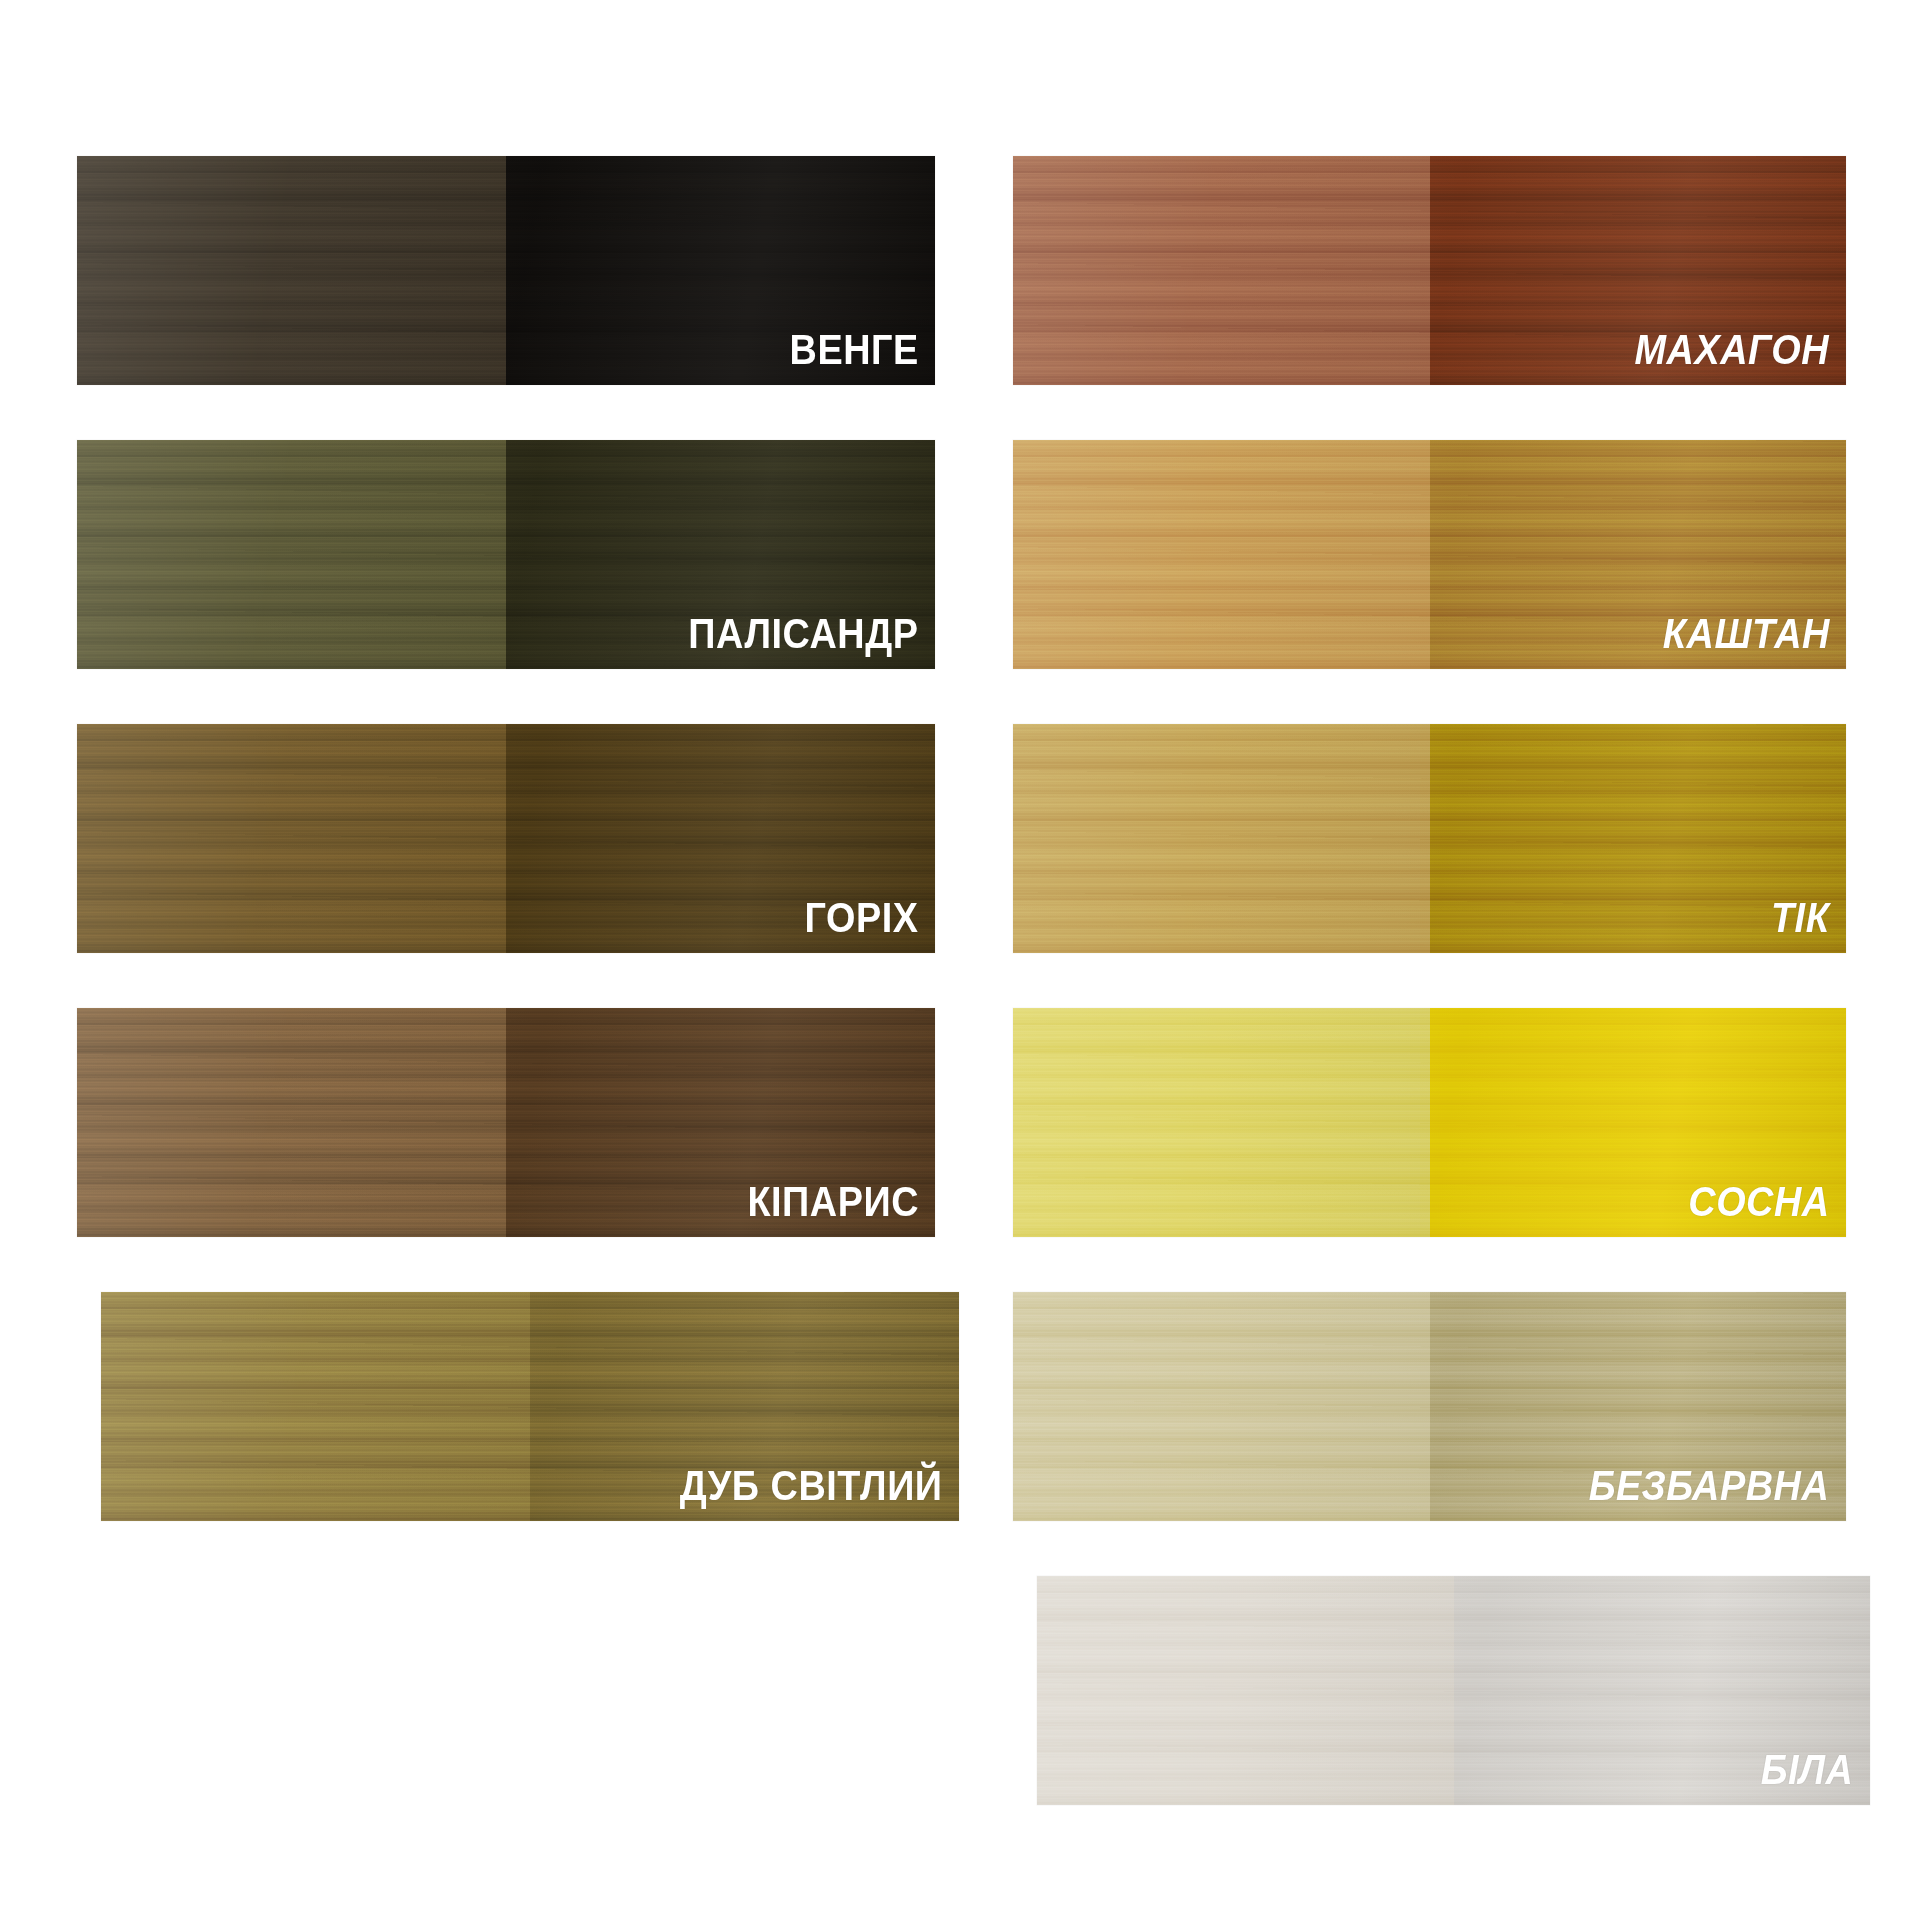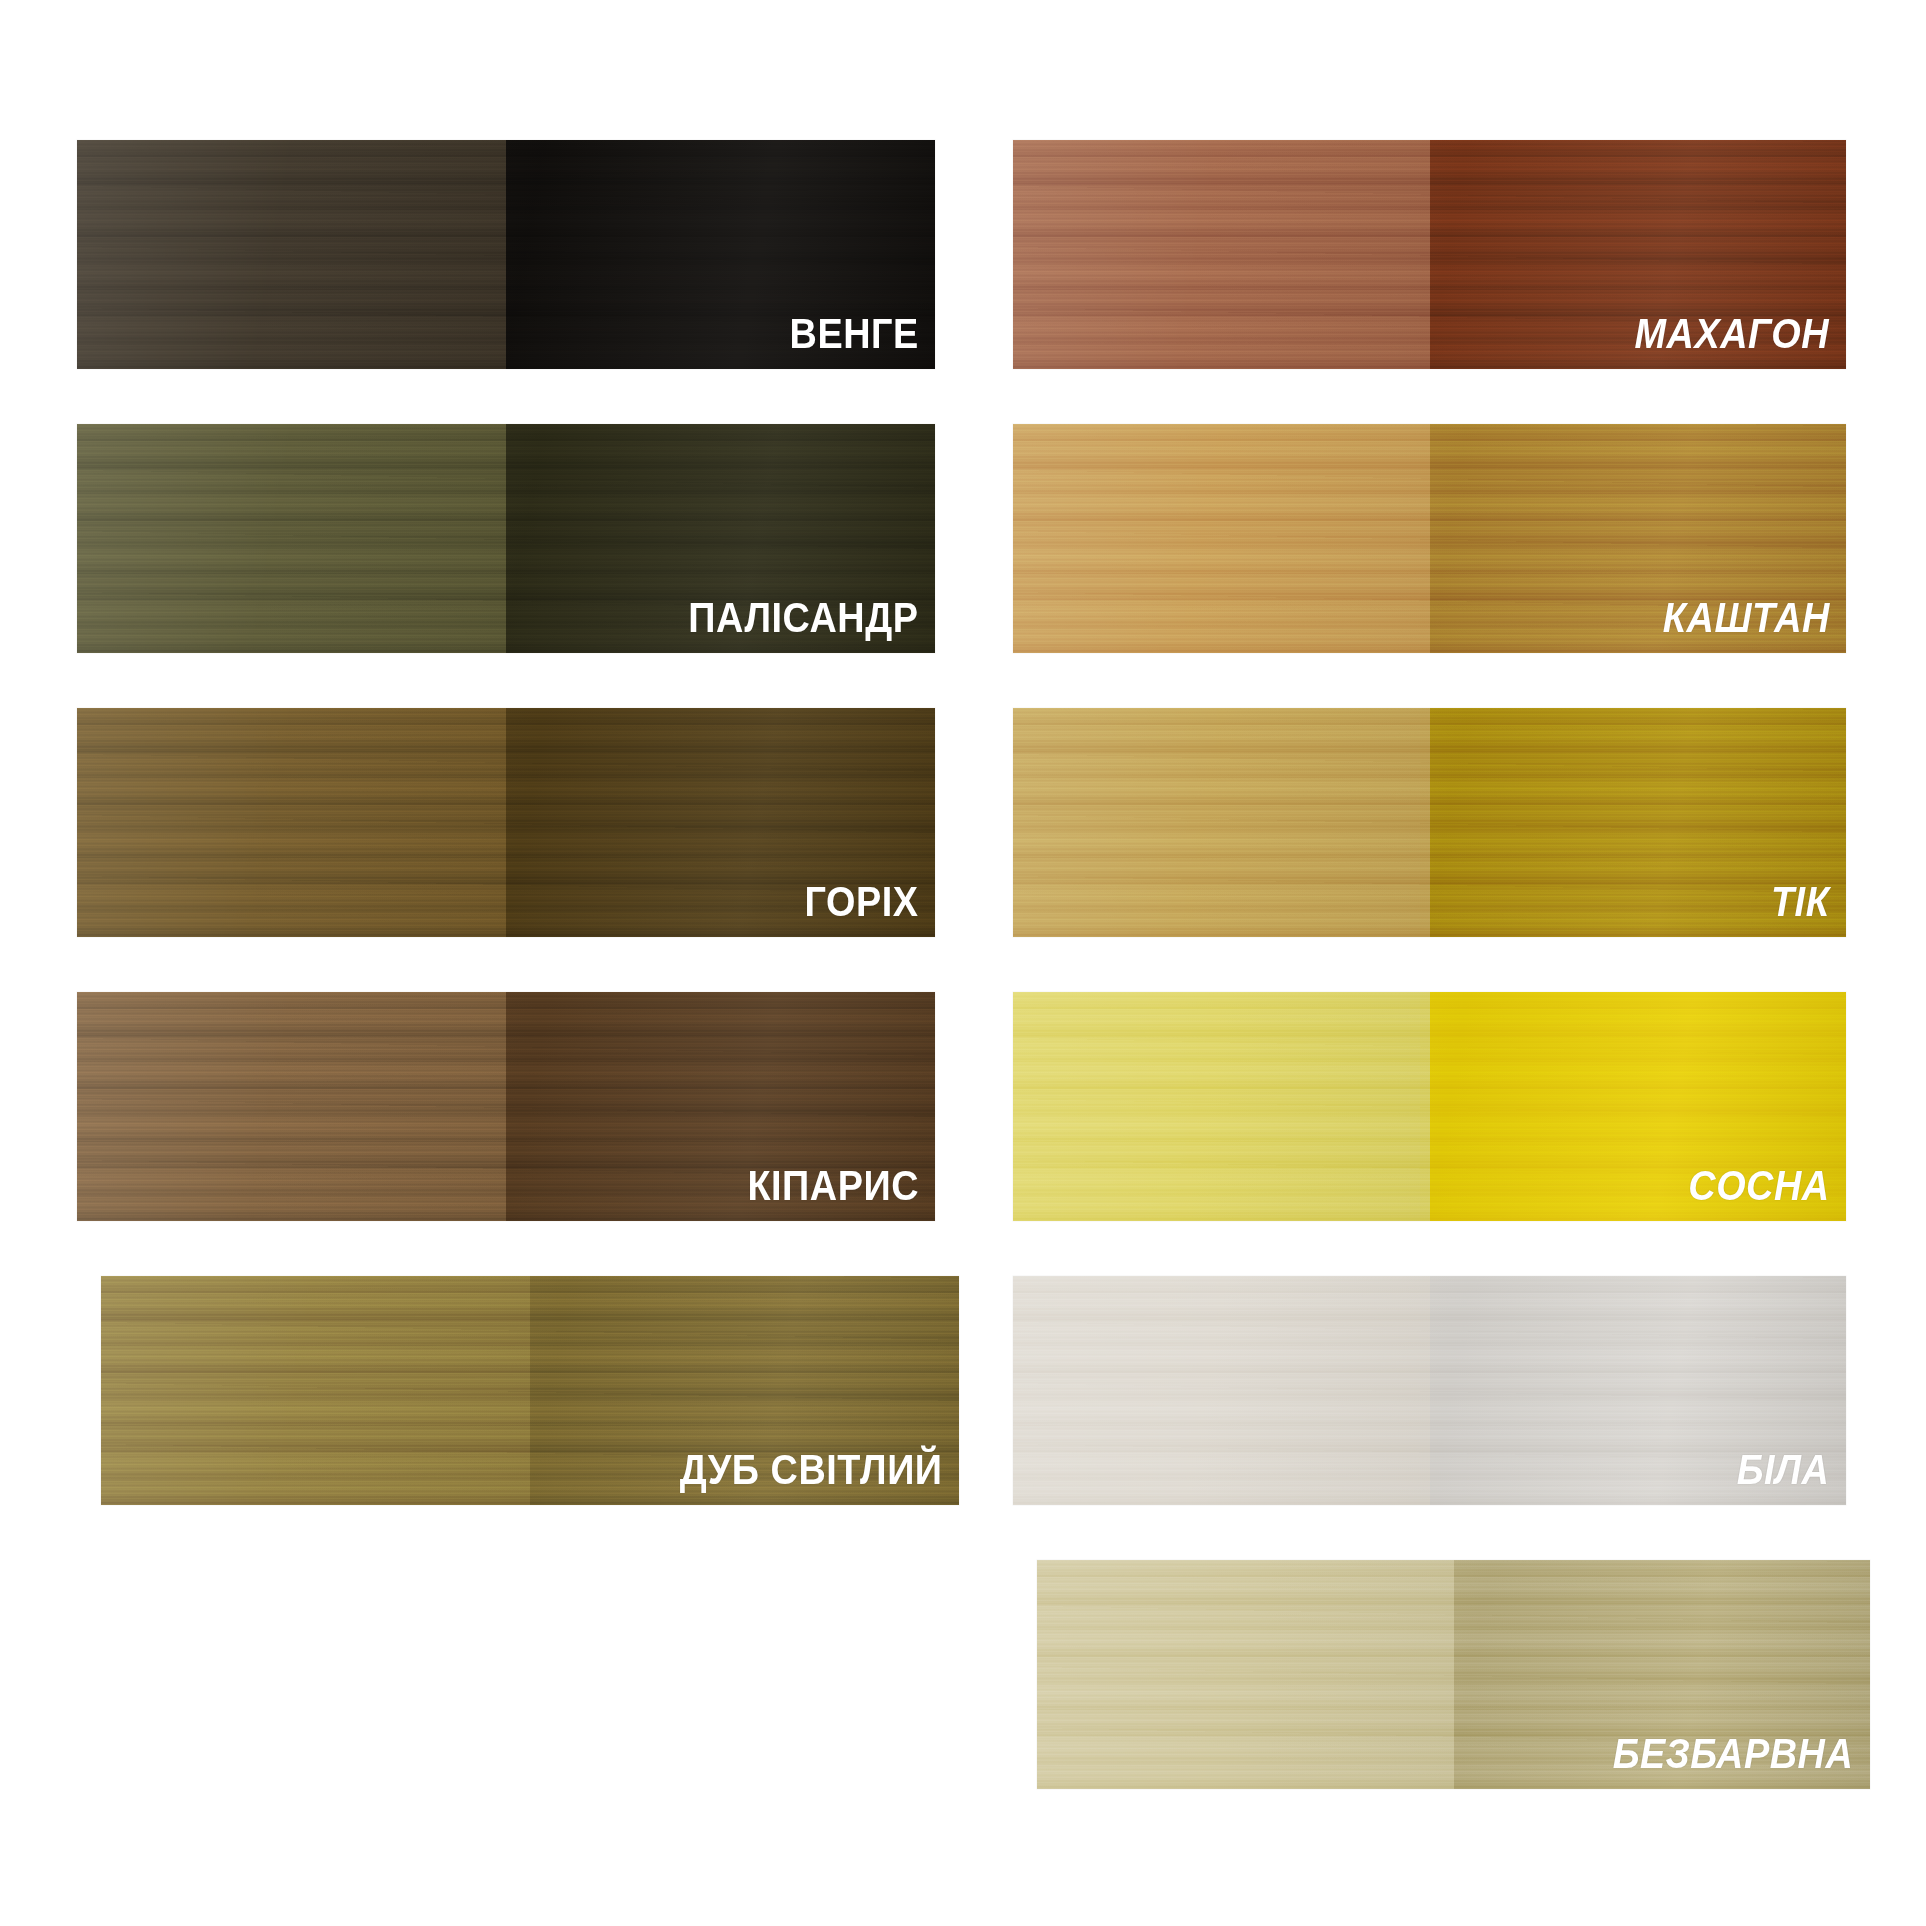--- a/index.html
+++ b/index.html
@@ -20,21 +20,21 @@
     position: absolute;
     left: 0;
     top: 0;
     width: 1926px;
     height: 1926px;
     background: #ffffff;
   }
 
   .column {
     position: absolute;
-    top: 140px;
+    top: 156px;
     width: 858px;
     border-radius: 24px;
   }
   .column.left  { left: 77px; }
   .column.right { left: 1013px; width: 833px; font-style: italic; }
 
   .swatch {
     position: relative;
     width: 100%;
     height: 229px;
@@ -194,31 +194,31 @@
 
     <div class="swatch">
       <div class="half one" style="background-color: rgb(222, 212, 98);"></div>
       <div class="half two" style="background-color: rgb(231, 204, 7);"></div>
       <div class="grain"></div>
       <div class="sheen"></div>
       <div class="label" style="color: rgb(255, 255, 255);">СОСНА</div>
     </div>
 
     <div class="swatch">
+      <div class="half one" style="background-color: rgb(207, 198, 154);"></div>
+      <div class="half two" style="background-color: rgb(184, 173, 124);"></div>
+      <div class="grain"></div>
+      <div class="sheen"></div>
+      <div class="label" style="color: rgb(255, 255, 255);">БЕЗБАРВНА</div>
+    </div>
+
+    <div class="swatch">
       <div class="half one" style="background-color: rgb(222, 217, 208);"></div>
       <div class="half two" style="background-color: rgb(215, 212, 207);"></div>
       <div class="grain"></div>
       <div class="sheen"></div>
       <div class="label" style="color: rgb(255, 255, 255);">БІЛА</div>
     </div>
 
-    <div class="swatch">
-      <div class="half one" style="background-color: rgb(207, 198, 154);"></div>
-      <div class="half two" style="background-color: rgb(184, 173, 124);"></div>
-      <div class="grain"></div>
-      <div class="sheen"></div>
-      <div class="label" style="color: rgb(255, 255, 255);">БЕЗБАРВНА</div>
-    </div>
-
   </div>
 
 </div>
 
 
 </body></html>

